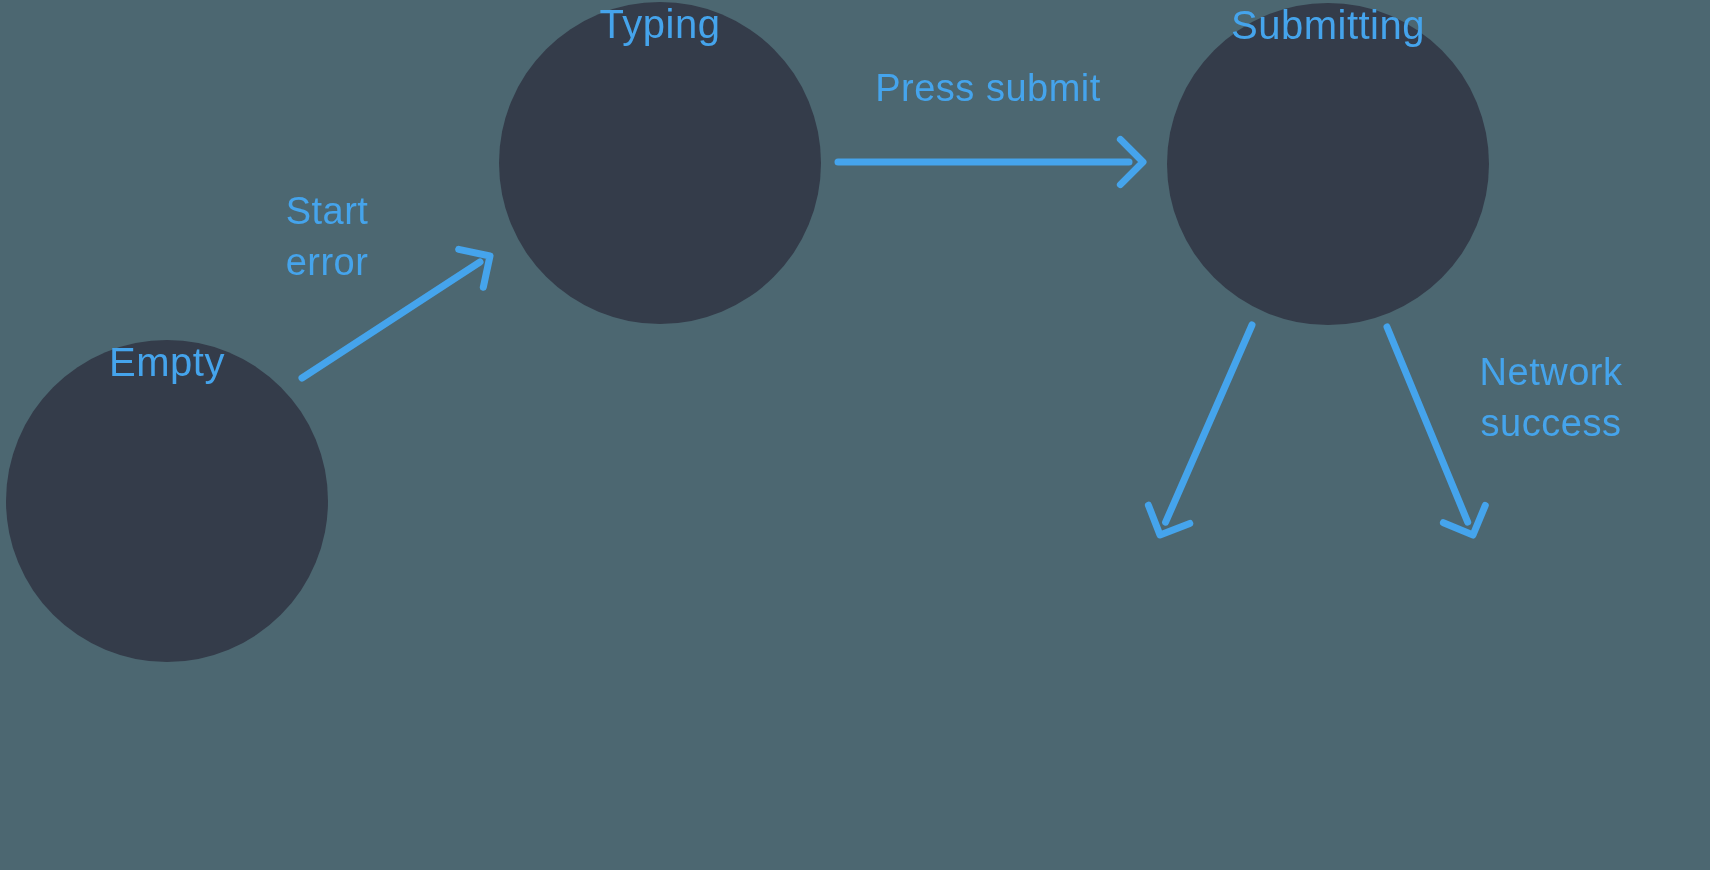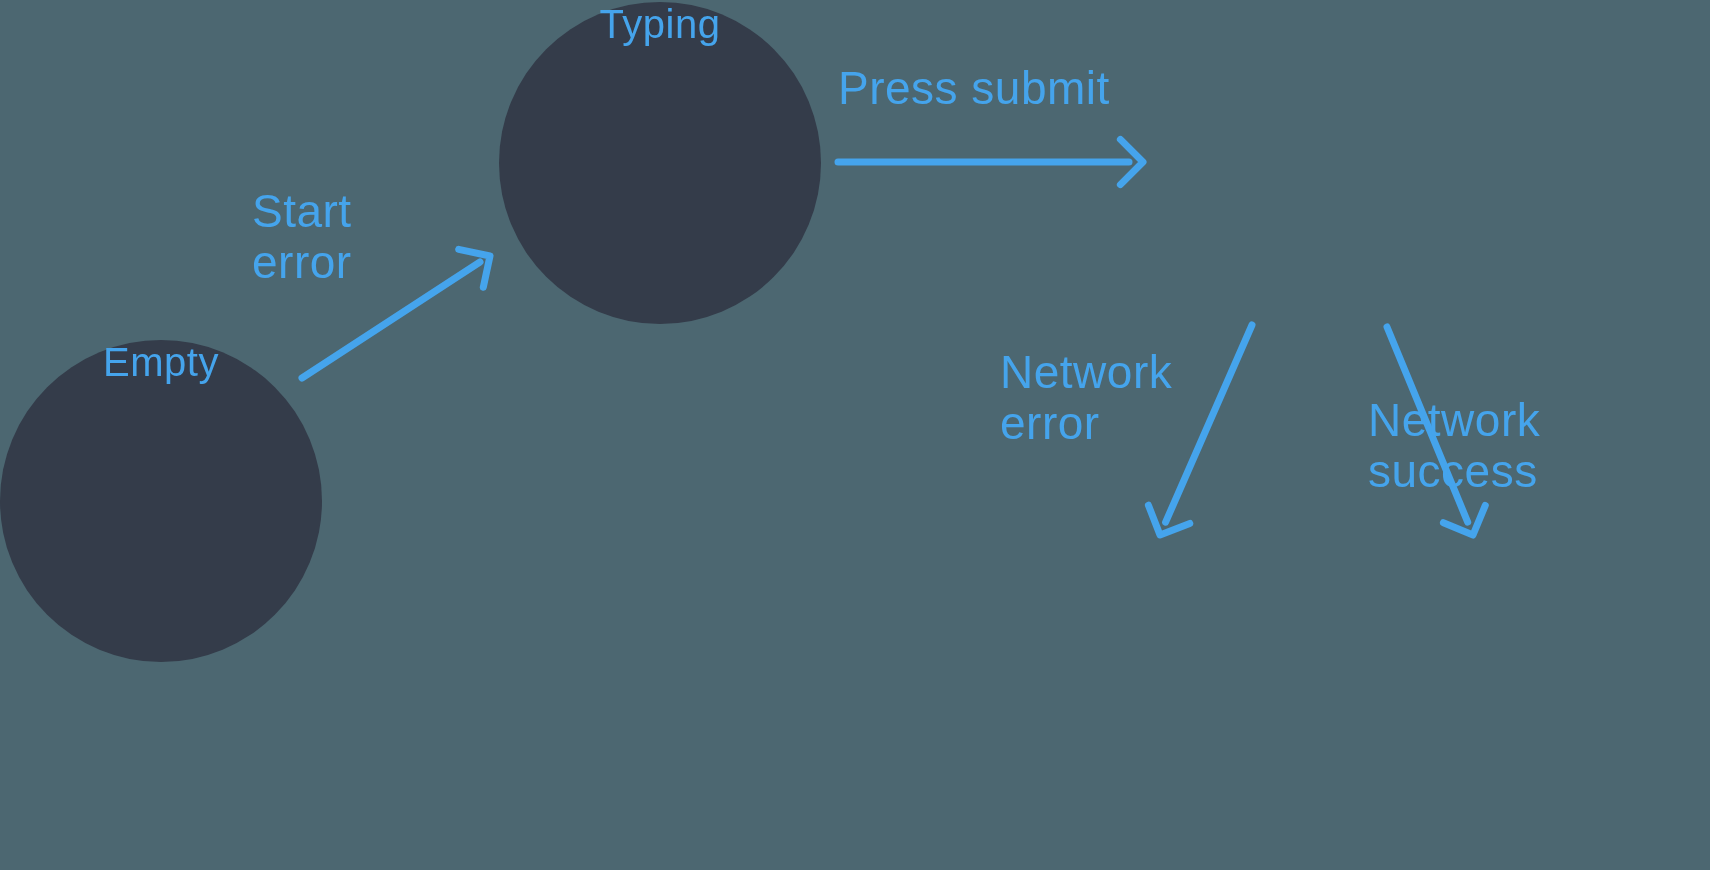--- a/index.html
+++ b/index.html
@@ -36,38 +36,38 @@
     background: var(--color-node-fill, #343C4A);
     display: flex;
     justify-content: center;
   }
   .node-label {
     color: var(--color-accent-blue, #45A4EC);
     font-size: 40px;
     letter-spacing: 0.5px;
     white-space: nowrap;
   }
-  .node-empty      { left: 0px;    top: 340px; }
+  .node-empty      { left: 6px;    top: 340px; }
   .node-typing     { left: 499px;  top: 2px;   }
   .node-submitting { left: 1167px; top: 3px;   }
   .node-error      { left: 929px;  top: 545px; }
   .node-success    { left: 1388px; top: 545px; }
 
   .edge-label {
     position: absolute;
     color: var(--color-accent-blue, #45A4EC);
-    font-size: 46px;
+    font-size: 38px;
     line-height: 51px;
-    text-align: left;
+    text-align: center;
     letter-spacing: 0.5px;
   }
   .edge-label-start-typing    { left: 252px;  top: 186px; width: 150px; }
   .edge-label-press-submit    { left: 838px;  top: 63px;  width: 300px; }
   .edge-label-network-error   { left: 1000px; top: 347px; width: 180px; }
-  .edge-label-network-success { left: 1368px; top: 347px; width: 190px; margin-top: 48px; }
+  .edge-label-network-success { left: 1456px; top: 347px; width: 190px; }
 </style>
 </head>
 <body>
 
 <div class="canvas">
 
   <svg class="arrow-layer" viewBox="0 0 1710 870" aria-hidden="true">
     <g>
       <path class="arrow" d="M302,378 L480,262"></path>
       <path class="arrow" d="M458.7,249.3 L490,256 L483.3,287.3"></path>
@@ -85,19 +85,21 @@
       <path class="arrow" d="M1485.3,505.4 L1473,535 L1443.4,522.7"></path>
     </g>
   </svg>
 
   <div class="node node-empty">
     <span class="node-label">Empty</span>
   </div>
   <div class="node node-typing">
     <span class="node-label">Typing</span>
   </div>
+  <div class="node node-submitting">
+    <span class="node-label">Submitting</span>
+  </div>
 
   <div class="edge-label edge-label-start-typing">Start error</div>
   <div class="edge-label edge-label-press-submit">Press submit</div>
-  <div class="edge-label edge-label-network-error">Network error</div>
   <div class="edge-label edge-label-network-success">Network success</div>
 
 </div>
 
 </body></html>

